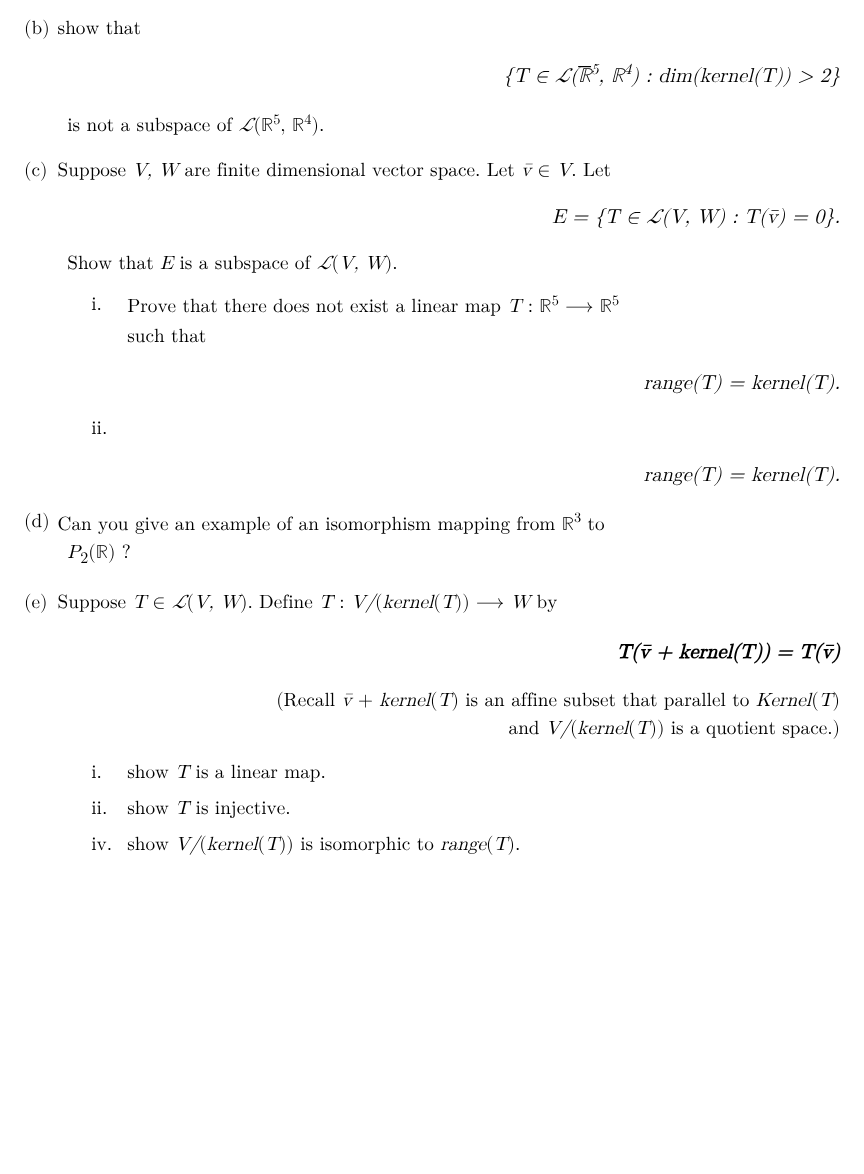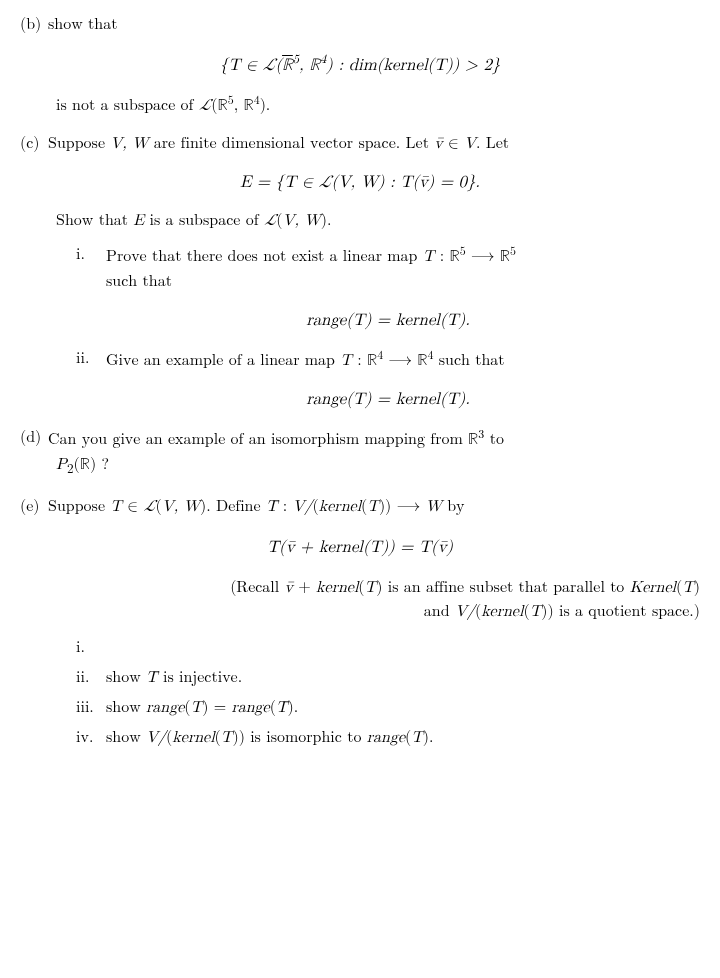--- a/index.html
+++ b/index.html
@@ -65,20 +65,21 @@
     }
 
     sup {
       font-size: 0.75em;
       vertical-align: super;
     }
 
     .math-display {
       font-style: italic;
       font-size: 1.05em;
+      text-align: right;
     }
   </style>
 </head>
 <body>
 
 <div class="section">
   <div class="part-label">
     <span class="part-letter">(b)</span>
     <span>show that</span>
   </div>
@@ -112,23 +113,20 @@
       </span>
     </div>
     <div class="centered-math math-display">
       <span class="inline-math">range</span>(<span class="inline-math">T</span>) = <span class="inline-math">kernel</span>(<span class="inline-math">T</span>).
     </div>
   </div>
 
   <div class="indent-2">
     <div class="roman-item">
       <span class="roman-label">ii.</span>
-      <span>
-        Give an example of a linear map <span class="inline-math">T</span> : ℝ<sup>4</sup> ⟶ ℝ<sup>4</sup> such that
-      </span>
     </div>
     <div class="centered-math math-display">
       <span class="inline-math">range</span>(<span class="inline-math">T</span>) = <span class="inline-math">kernel</span>(<span class="inline-math">T</span>).
     </div>
   </div>
 </div>
 
 <div class="section">
   <div class="part-label">
     <span class="part-letter">(d)</span>
@@ -139,47 +137,42 @@
   </div>
 </div>
 
 <div class="section">
   <div class="part-label">
     <span class="part-letter">(e)</span>
     <span>
       Suppose <span class="inline-math">T</span> ∈ <span class="inline-math">ℒ</span>(<span class="inline-math">V, W</span>). Define <span class="inline-math">T̄</span> : <span class="inline-math">V/</span>(<span class="inline-math">kernel</span>(<span class="inline-math">T</span>)) ⟶ <span class="inline-math">W</span> by
     </span>
   </div>
-  <div class="centered-math math-display" style="margin:16px 0;">
+  <div class="centered-math math-display" style="margin:16px 0;font-weight:bold;">
     <span class="inline-math">T̄</span>(<span class="inline-math">v̄</span> + <span class="inline-math">kernel</span>(<span class="inline-math">T</span>)) = <span class="inline-math">T</span>(<span class="inline-math">v̄</span>)
   </div>
   <div class="indent-1" style="margin-bottom:12px;text-align:right;">
     (Recall <span class="inline-math">v̄</span> + <span class="inline-math">kernel</span>(<span class="inline-math">T</span>) is an affine subset that parallel to <span class="inline-math">Kernel</span>(<span class="inline-math">T</span>)<br>
     and <span class="inline-math">V/</span>(<span class="inline-math">kernel</span>(<span class="inline-math">T</span>)) is a quotient space.)
   </div>
 
   <div class="indent-2" style="margin-bottom:4px;">
     <div class="roman-item">
       <span class="roman-label">i.</span>
+      <span>show <span class="inline-math">T̄</span> is a linear map.</span>
     </div>
   </div>
 
   <div class="indent-2" style="margin-bottom:4px;">
     <div class="roman-item">
       <span class="roman-label">ii.</span>
       <span>show <span class="inline-math">T̄</span> is injective.</span>
     </div>
   </div>
 
-  <div class="indent-2" style="margin-bottom:4px;">
-    <div class="roman-item">
-      <span class="roman-label">iii.</span>
-      <span>show <span class="inline-math">range</span>(<span class="inline-math">T</span>) = <span class="inline-math">range</span>(<span class="inline-math">T̄</span>).</span>
-    </div>
-  </div>
 
   <div class="indent-2" style="margin-bottom:4px;">
     <div class="roman-item">
       <span class="roman-label">iv.</span>
       <span>show <span class="inline-math">V/</span>(<span class="inline-math">kernel</span>(<span class="inline-math">T</span>)) is isomorphic to <span class="inline-math">range</span>(<span class="inline-math">T</span>).</span>
     </div>
   </div>
 </div>
 
 </body></html>

